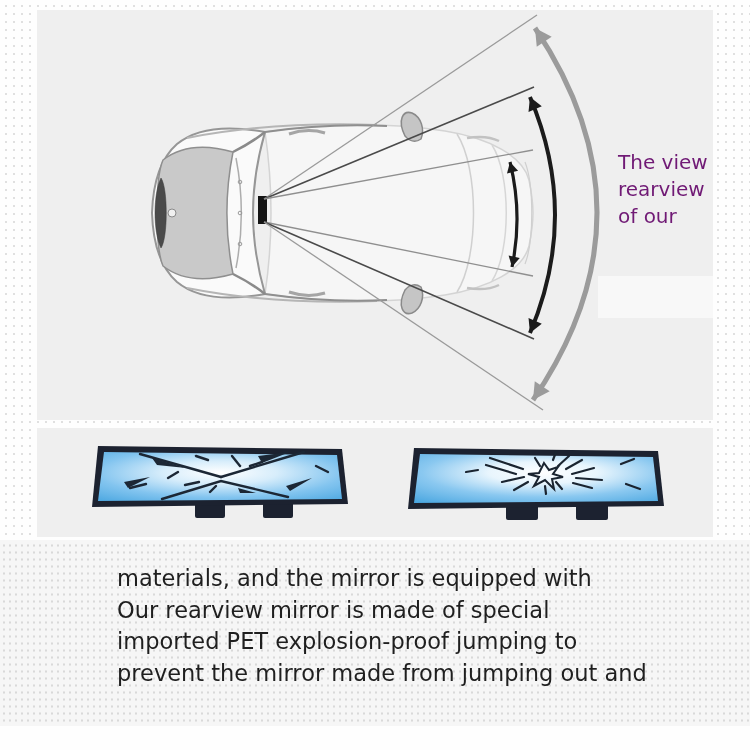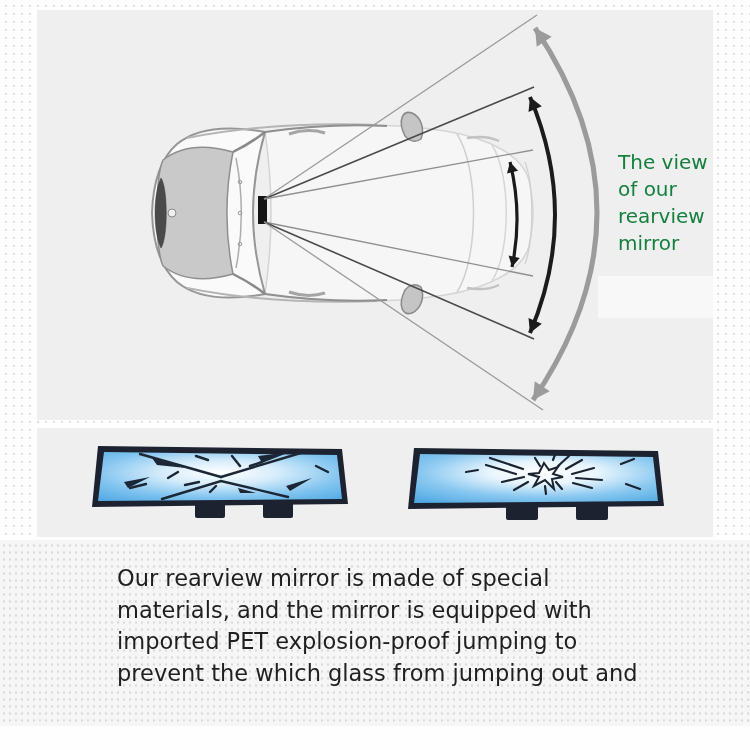--- a/index.html
+++ b/index.html
@@ -28,21 +28,21 @@
   .panel-strip{
     position:absolute;left:37px;top:428px;width:676px;height:109px;
     background:#efefef;
   }
   .white-patch{
     position:absolute;left:598px;top:276px;width:115px;height:42px;
     background:rgba(255,255,255,0.55);
   }
   .view-label{
     position:absolute;left:618px;top:149px;
-    font-size:20px;line-height:27px;color:#15803d;
+    font-size:20px;line-height:27px;color:#701a75;
   }
   .caption{
     position:absolute;left:117px;top:563px;width:600px;
     font-size:22.5px;line-height:31.5px;color:#1f1f1f;
   }
   .mirror-left{position:absolute;left:90px;top:444px;}
   .mirror-right{position:absolute;left:406px;top:446px;}
   svg{display:block;}
 </style>
 </head>
@@ -114,23 +114,22 @@
       <path d="M 0,0 L 6,11 L -6,11 Z" fill="#9b9b9b" transform="translate(498,18) rotate(-34) scale(1.5)"></path>
       <path d="M 0,0 L 6,11 L -6,11 Z" fill="#9b9b9b" transform="translate(496,390) rotate(214) scale(1.5)"></path>
     </g>
   </svg>
 </div>
 
 <div class="white-patch"></div>
 
 <div class="view-label">
   <div>The view</div>
+  <div>rearview</div>
   <div>of our</div>
-  <div>rearview</div>
-  <div>mirror</div>
 </div>
 
 <div class="panel-strip"></div>
 
 <div class="mirror-left">
   <svg width="262" height="78" viewBox="0 0 262 78">
     <defs>
       <radialGradient id="gradL" cx="0.5" cy="0.42" r="0.78">
         <stop offset="0" stop-color="#ffffff"></stop>
         <stop offset="0.3" stop-color="#d7edfb"></stop>
@@ -195,17 +194,17 @@
       <path d="M 140,48 L 139,40"></path>
       <path d="M 215,18 L 228,13"></path>
       <path d="M 220,38 L 234,43"></path>
       <path d="M 60,26 L 72,24"></path>
     </g>
     <polygon points="138,17 143,24 152,21 147,28 157,31 146,33 148,43 139,34 128,40 133,31 122,28 133,27" fill="none" stroke="#1a2430" stroke-width="2"></polygon>
   </svg>
 </div>
 
 <div class="caption">
+  <div>materials, and the mirror is equipped with</div>
   <div>Our rearview mirror is made of special</div>
-  <div>materials, and the mirror is equipped with</div>
   <div>imported PET explosion-proof jumping to</div>
-  <div>prevent the which glass from jumping out and</div>
+  <div>prevent the mirror made from jumping out and</div>
 </div>
 
 </body></html>

